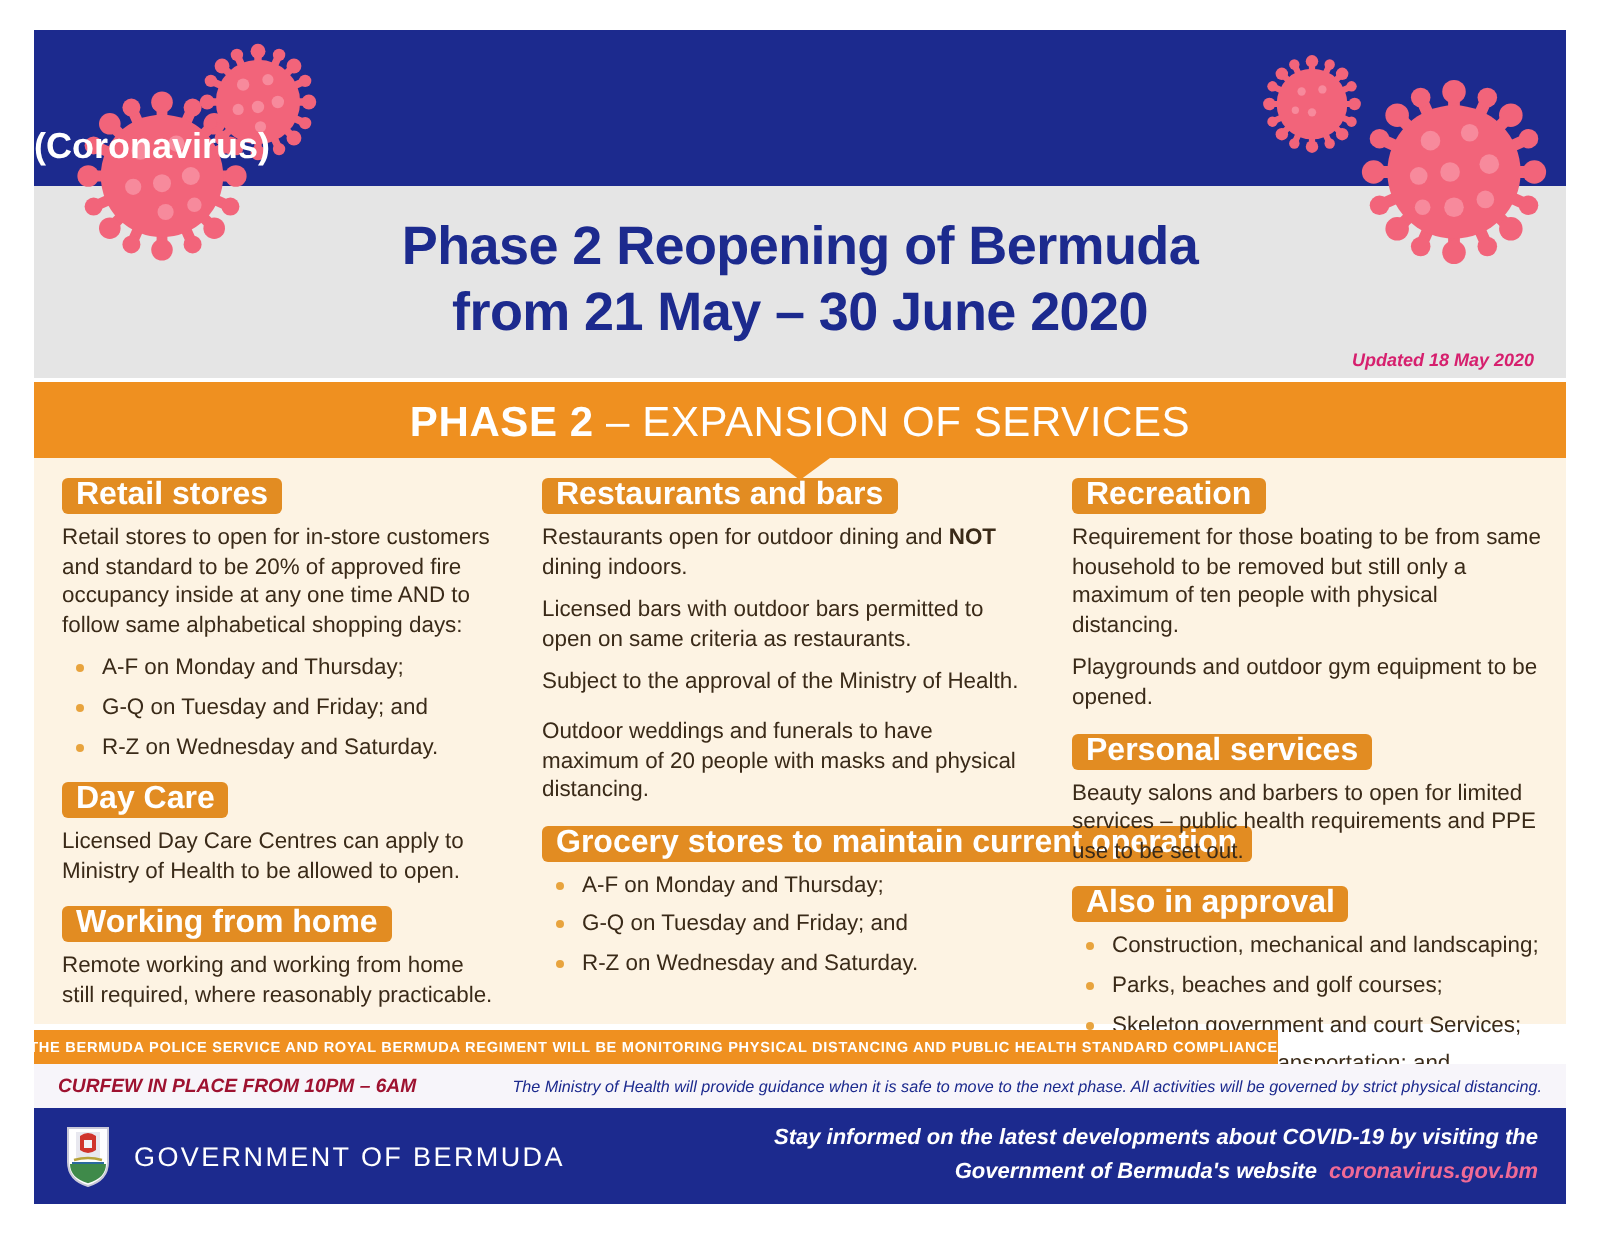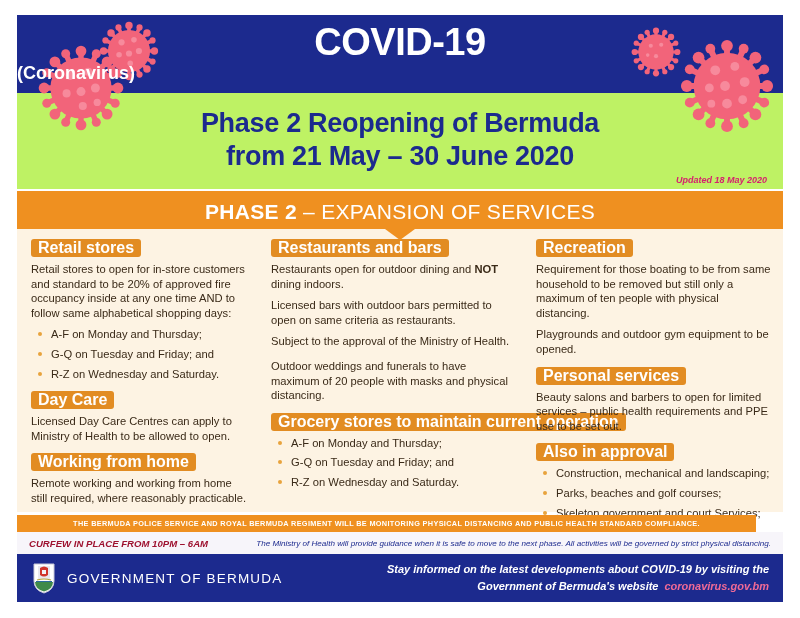--- a/index.html
+++ b/index.html
@@ -56,21 +56,21 @@
     z-index: 6;
   }
 
   
   .band {
     position: absolute;
     left: 17px;
     top: 93px;
     width: 766px;
     height: 96px;
-    background: #bef264;
+    background: #e5e5e5;
     overflow: visible;
   }
   .band-line1, .band-line2 {
     position: absolute;
     width: 100%;
     text-align: center;
     color: #1c2a8e;
     font-weight: bold;
     font-size: 27px;
     letter-spacing: -0.3px;
@@ -193,21 +193,21 @@
     height: 4px;
     border-radius: 50%;
     background: #e8a33d;
   }
 
   
   .police-strip {
     position: absolute;
     left: 17px;
     top: 515px;
-    width: 739px;
+    width: 622px;
     height: 17px;
     background: #ef9020;
     display: flex;
     align-items: center;
     justify-content: center;
   }
   .police-strip-text {
     color: #ffffff;
     font-size: 7.3px;
     font-weight: bold;
@@ -285,21 +285,20 @@
     font-style: italic;
     margin-left: 6px;
   }
 </style>
 </head>
 <body>
 
 <div class="poster">
 
   <div class="header">
-    <div class="header-title">COVID-19</div>
     <div class="header-sub">(Coronavirus)</div>
   </div>
 
   <div class="band">
     <div class="band-line1">Phase 2 Reopening of Bermuda</div>
     <div class="band-line2">from 21 May – 30 June 2020</div>
     <div class="updated">Updated 18 May 2020</div>
   </div>
 
   <svg class="virus" style="left:36px; top:43px;" width="90" height="90" viewBox="0 0 100 100">

